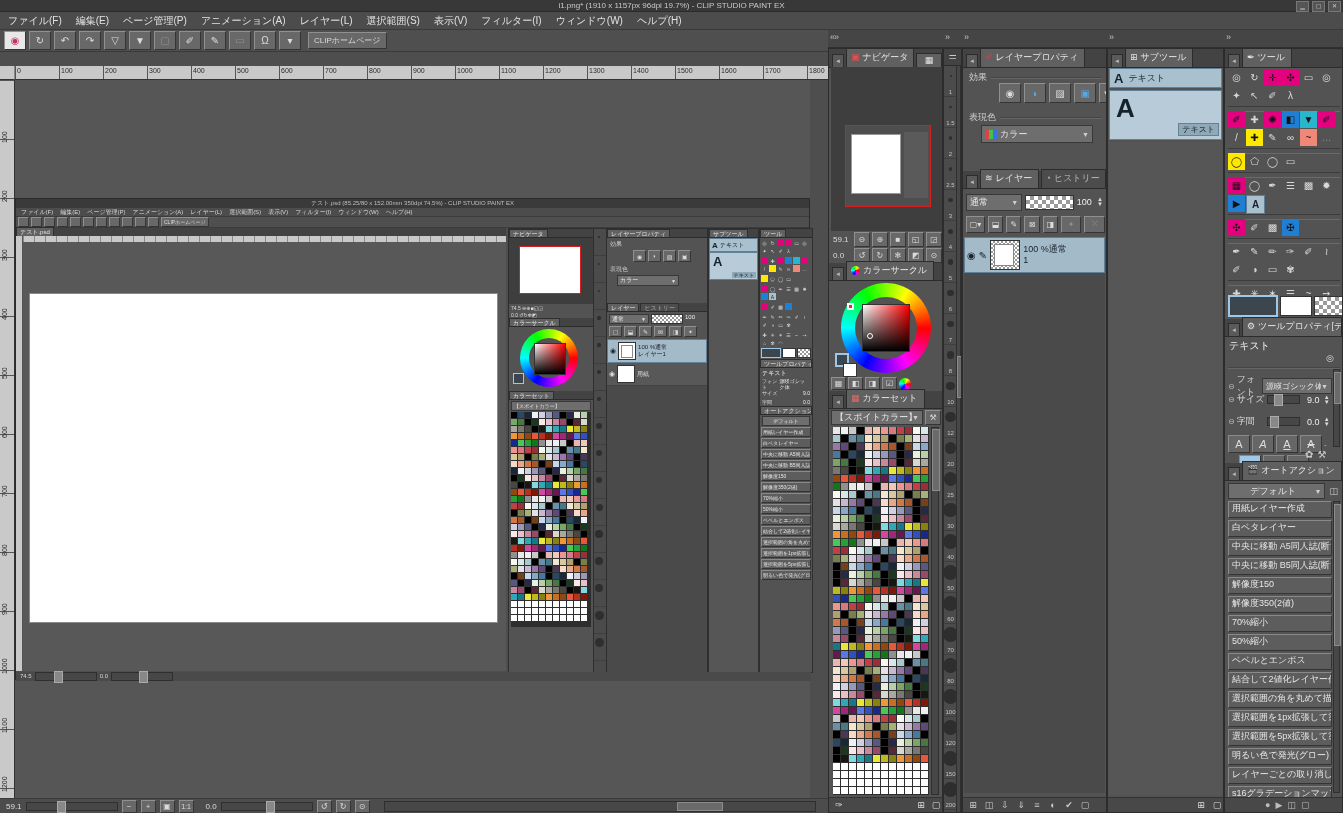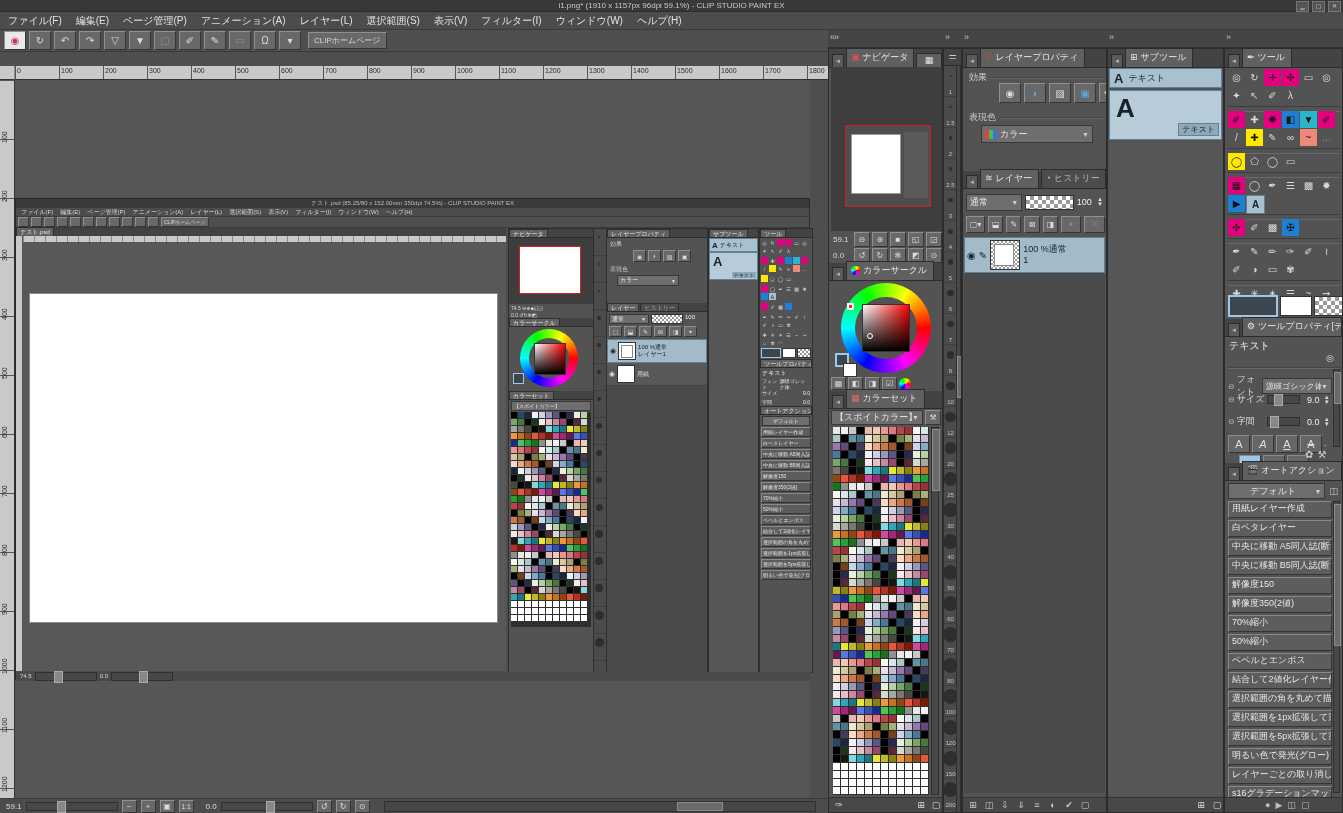--- a/index.html
+++ b/index.html
@@ -43,21 +43,21 @@
   .slider .knob{position:absolute;top:-2px;width:7px;height:10px;background:#888;border:1px solid #aaa;}
   .spin{width:11px;font-size:6px;line-height:5px;text-align:center;color:#ddd;}
   .abtn{border:1px solid;border-color:#8a8a8a #343434 #343434 #8a8a8a;background:#666;display:flex;align-items:center;justify-content:center;}
 </style>
 </head>
 <body>
 
 <div id="app">
 
   <div class="abs" id="titlebar" style="left:0;top:0;width:1343px;height:12px;background:#383838;border-bottom:1px solid #2a2a2a;">
-    <div class="abs" style="left:0;top:0;width:100%;height:12px;text-align:center;font-size:8px;line-height:12px;color:#c9c9c9;">i1.png* (1910 x 1157px 96dpi 59.1%)  - CLIP STUDIO PAINT EX</div>
+    <div class="abs" style="left:0;top:0;width:100%;height:12px;text-align:center;font-size:8px;line-height:12px;color:#c9c9c9;">i1.png* (1910 x 1157px 96dpi 19.7%)  - CLIP STUDIO PAINT EX</div>
     <div class="abs flex" style="right:2px;top:0;height:12px;gap:3px;" id="wincontrols">
         <div style="width: 11px; height: 9px; background: rgb(85, 85, 85); border: 1px solid rgb(119, 119, 119); color: rgb(204, 204, 204); font-size: 6px; line-height: 8px; text-align: center;">▁</div>
         <div style="width: 11px; height: 9px; background: rgb(85, 85, 85); border: 1px solid rgb(119, 119, 119); color: rgb(204, 204, 204); font-size: 6px; line-height: 8px; text-align: center;">▢</div>
         <div style="width: 11px; height: 9px; background: rgb(85, 85, 85); border: 1px solid rgb(119, 119, 119); color: rgb(204, 204, 204); font-size: 6px; line-height: 8px; text-align: center;">✕</div>
       </div>
   </div>
 
   <div class="abs flex" id="menubar" style="left:0;top:12px;width:1343px;height:18px;background:#4c4c4c;border-bottom:1px solid #3a3a3a;gap:14px;padding-left:8px;font-size:10px;color:#e2e2e2;">
       <div>ファイル(F)</div>
       <div>編集(E)</div>

